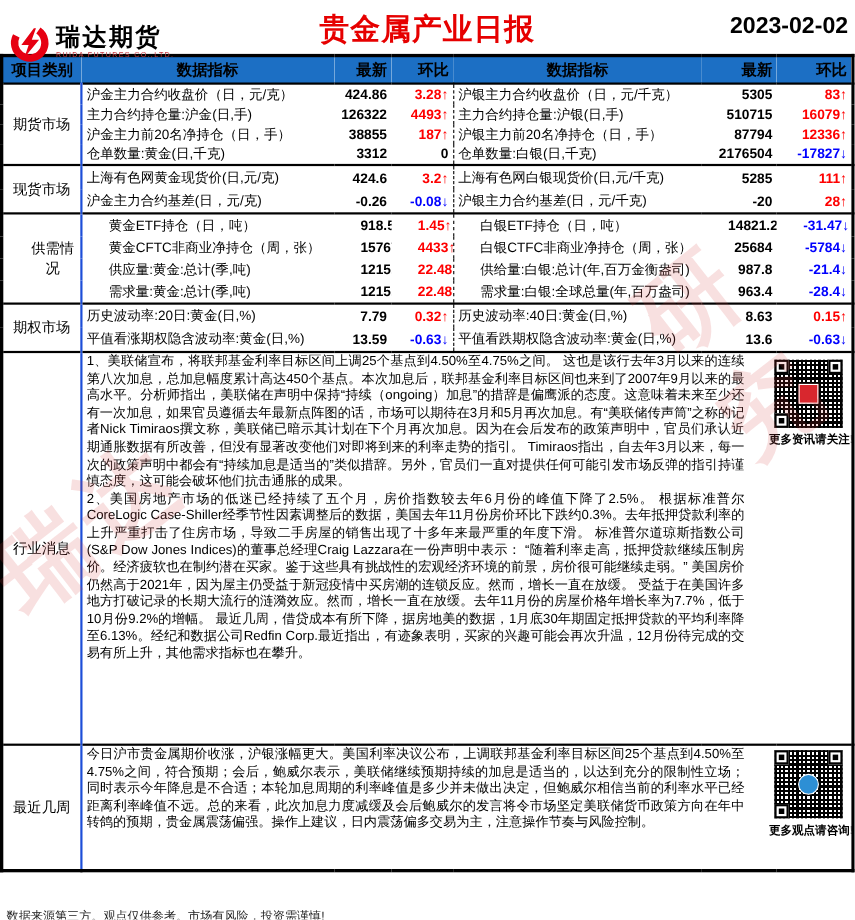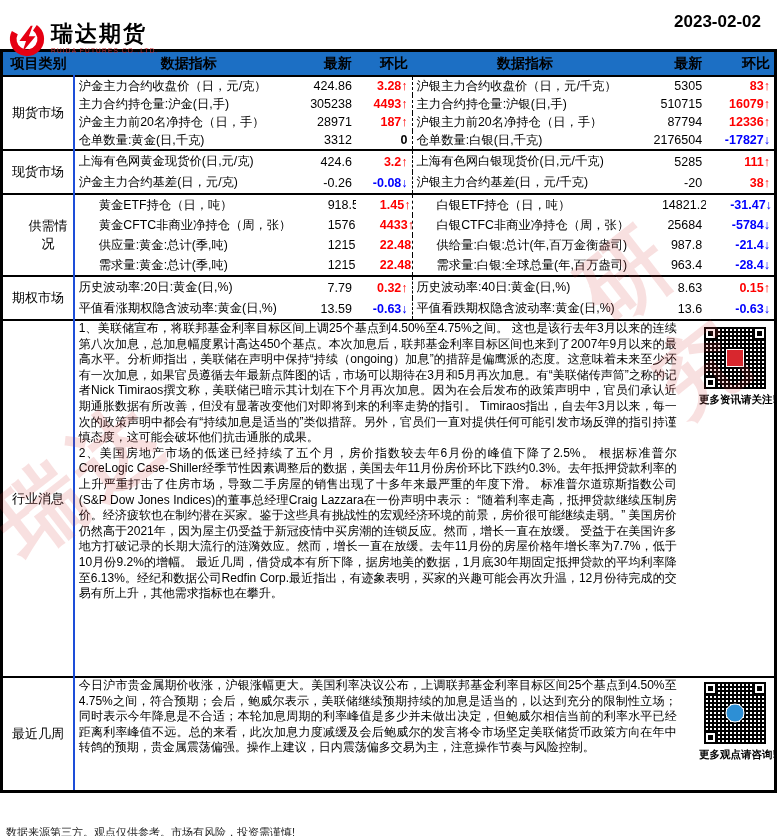--- a/index.html
+++ b/index.html
@@ -7,34 +7,34 @@
   .report{position:relative;width:777px;height:836px;background:#fff;}
 
   
   .hdr{position:relative;height:44px;padding-top:5px;}
   .brand{position:absolute;left:8px;top:20px;display:flex;align-items:center;gap:5px;}
   .brand .logo{width:38px;height:38px;}
   .brand-txt{display:flex;flex-direction:column;line-height:1;}
   .brand-name{font-size:22px;font-weight:bold;letter-spacing:2px;}
   .brand-sub{font-size:6.5px;color:#c7373f;letter-spacing:1.2px;margin-top:3px;}
   .title{position:absolute;left:0;right:0;top:8px;text-align:center;font-size:27px;font-weight:bold;color:#e60000;letter-spacing:1px;}
-  .date{position:absolute;right:16px;top:12px;font-size:17px;font-weight:bold;}
+  .date{position:absolute;right:6px;top:12px;font-size:21px;font-weight:bold;}
   .author{padding:2px 6px 1px;font-size:12px;font-weight:bold;height:15px;}
 
   
   table.main{border-collapse:collapse;table-layout:fixed;width:777px;border:3px solid #000;}
   table.main th, table.main td{padding:0 4px;overflow:hidden;}
   thead th{background:#1c6fc4;color:#000000;font-size:14px;font-weight:bold;height:23px;border:none;}
   th.c-ind{text-align:center;}
   th.c-num{text-align:right;padding-right:8px;}
   th.c-cat{text-align:center;}
   tbody.section{border-top:2.5px solid #000;}
   td.cat{text-align:center;font-size:13px;border-right:2px solid #1d4ed8;padding:0;}
   td.ind{font-size:12.3px;text-align:left;white-space:nowrap;}
-  td.val{font-size:12.5px;font-weight:normal;text-align:right;white-space:nowrap;margin-top:26px;}
+  td.val{font-size:12.5px;font-weight:bold;text-align:right;white-space:nowrap;margin-top:26px;}
   td.chg{font-size:12.5px;font-weight:bold;text-align:right;white-space:nowrap;}
   td.ind.r{border-left:1.5px dashed #000;}
   td.chg.up{color:#fe0000;}
   td.chg.down{color:#0000fe;}
   td.chg.flat{color:#000;}
   tbody.sec-futures td{height:18px;}
   tbody.sec-spot td{height:21px;}
   tbody.sec-supply td{height:20px;padding-left:24px;}
   tbody.sec-options td{height:21px;}
 
@@ -80,20 +80,21 @@
     <div class="brand">
       <svg class="logo" viewBox="0 0 40 40">
         <circle cx="20" cy="20" r="14.5" fill="none" stroke="#e60012" stroke-width="7" stroke-dasharray="66 26" transform="rotate(-55 20 20)"></circle>
         <path d="M24 6 L12 22 h7 L15 34 L29 17 h-7 L26 6 z" fill="#e60012"></path>
       </svg>
       <div class="brand-txt">
         <span class="brand-name">瑞达期货</span>
         <span class="brand-sub">RUIDA FUTURES CO.,LTD.</span>
       </div>
     </div>
+    <div class="title">贵金属产业日报</div>
     <div class="date">2023-02-02</div>
   </div>
 
   <table class="main">
     <colgroup>
       <col style="width:72px">
         <col style="width:229px">
         <col style="width:52px">
         <col style="width:56px">
       <col style="width:225px">
@@ -117,29 +118,29 @@
           <td class="cat" rowspan="4">期货市场</td>
           <td class="ind">沪金主力合约收盘价（日，元/克）</td>
           <td class="val">424.86</td>
           <td class="chg up">3.28↑</td>
           <td class="ind r">沪银主力合约收盘价（日，元/千克）</td>
           <td class="val">5305</td>
           <td class="chg up">83↑</td>
         </tr>
         <tr>
           <td class="ind">主力合约持仓量:沪金(日,手)</td>
-          <td class="val">305238</td>
+          <td class="val">126322</td>
           <td class="chg up">4493↑</td>
           <td class="ind r">主力合约持仓量:沪银(日,手)</td>
           <td class="val">510715</td>
           <td class="chg up">16079↑</td>
         </tr>
         <tr>
           <td class="ind">沪金主力前20名净持仓（日，手）</td>
-          <td class="val">28971</td>
+          <td class="val">38855</td>
           <td class="chg up">187↑</td>
           <td class="ind r">沪银主力前20名净持仓（日，手）</td>
           <td class="val">87794</td>
           <td class="chg up">12336↑</td>
         </tr>
         <tr>
           <td class="ind">仓单数量:黄金(日,千克)</td>
           <td class="val">3312</td>
           <td class="chg flat">0</td>
           <td class="ind r">仓单数量:白银(日,千克)</td>
@@ -156,21 +157,21 @@
           <td class="ind r">上海有色网白银现货价(日,元/千克)</td>
           <td class="val">5285</td>
           <td class="chg up">111↑</td>
         </tr>
         <tr>
           <td class="ind">沪金主力合约基差(日，元/克)</td>
           <td class="val">-0.26</td>
           <td class="chg down">-0.08↓</td>
           <td class="ind r">沪银主力合约基差(日，元/千克)</td>
           <td class="val">-20</td>
-          <td class="chg up">38↑</td>
+          <td class="chg up">28↑</td>
         </tr>
       </tbody>
       <tbody class="section sec-supply">
         <tr>
           <td class="cat" rowspan="4">供需情况</td>
           <td class="ind">黄金ETF持仓（日，吨）</td>
           <td class="val">918.5</td>
           <td class="chg up">1.45↑</td>
           <td class="ind r">白银ETF持仓（日，吨）</td>
           <td class="val">14821.26</td>

